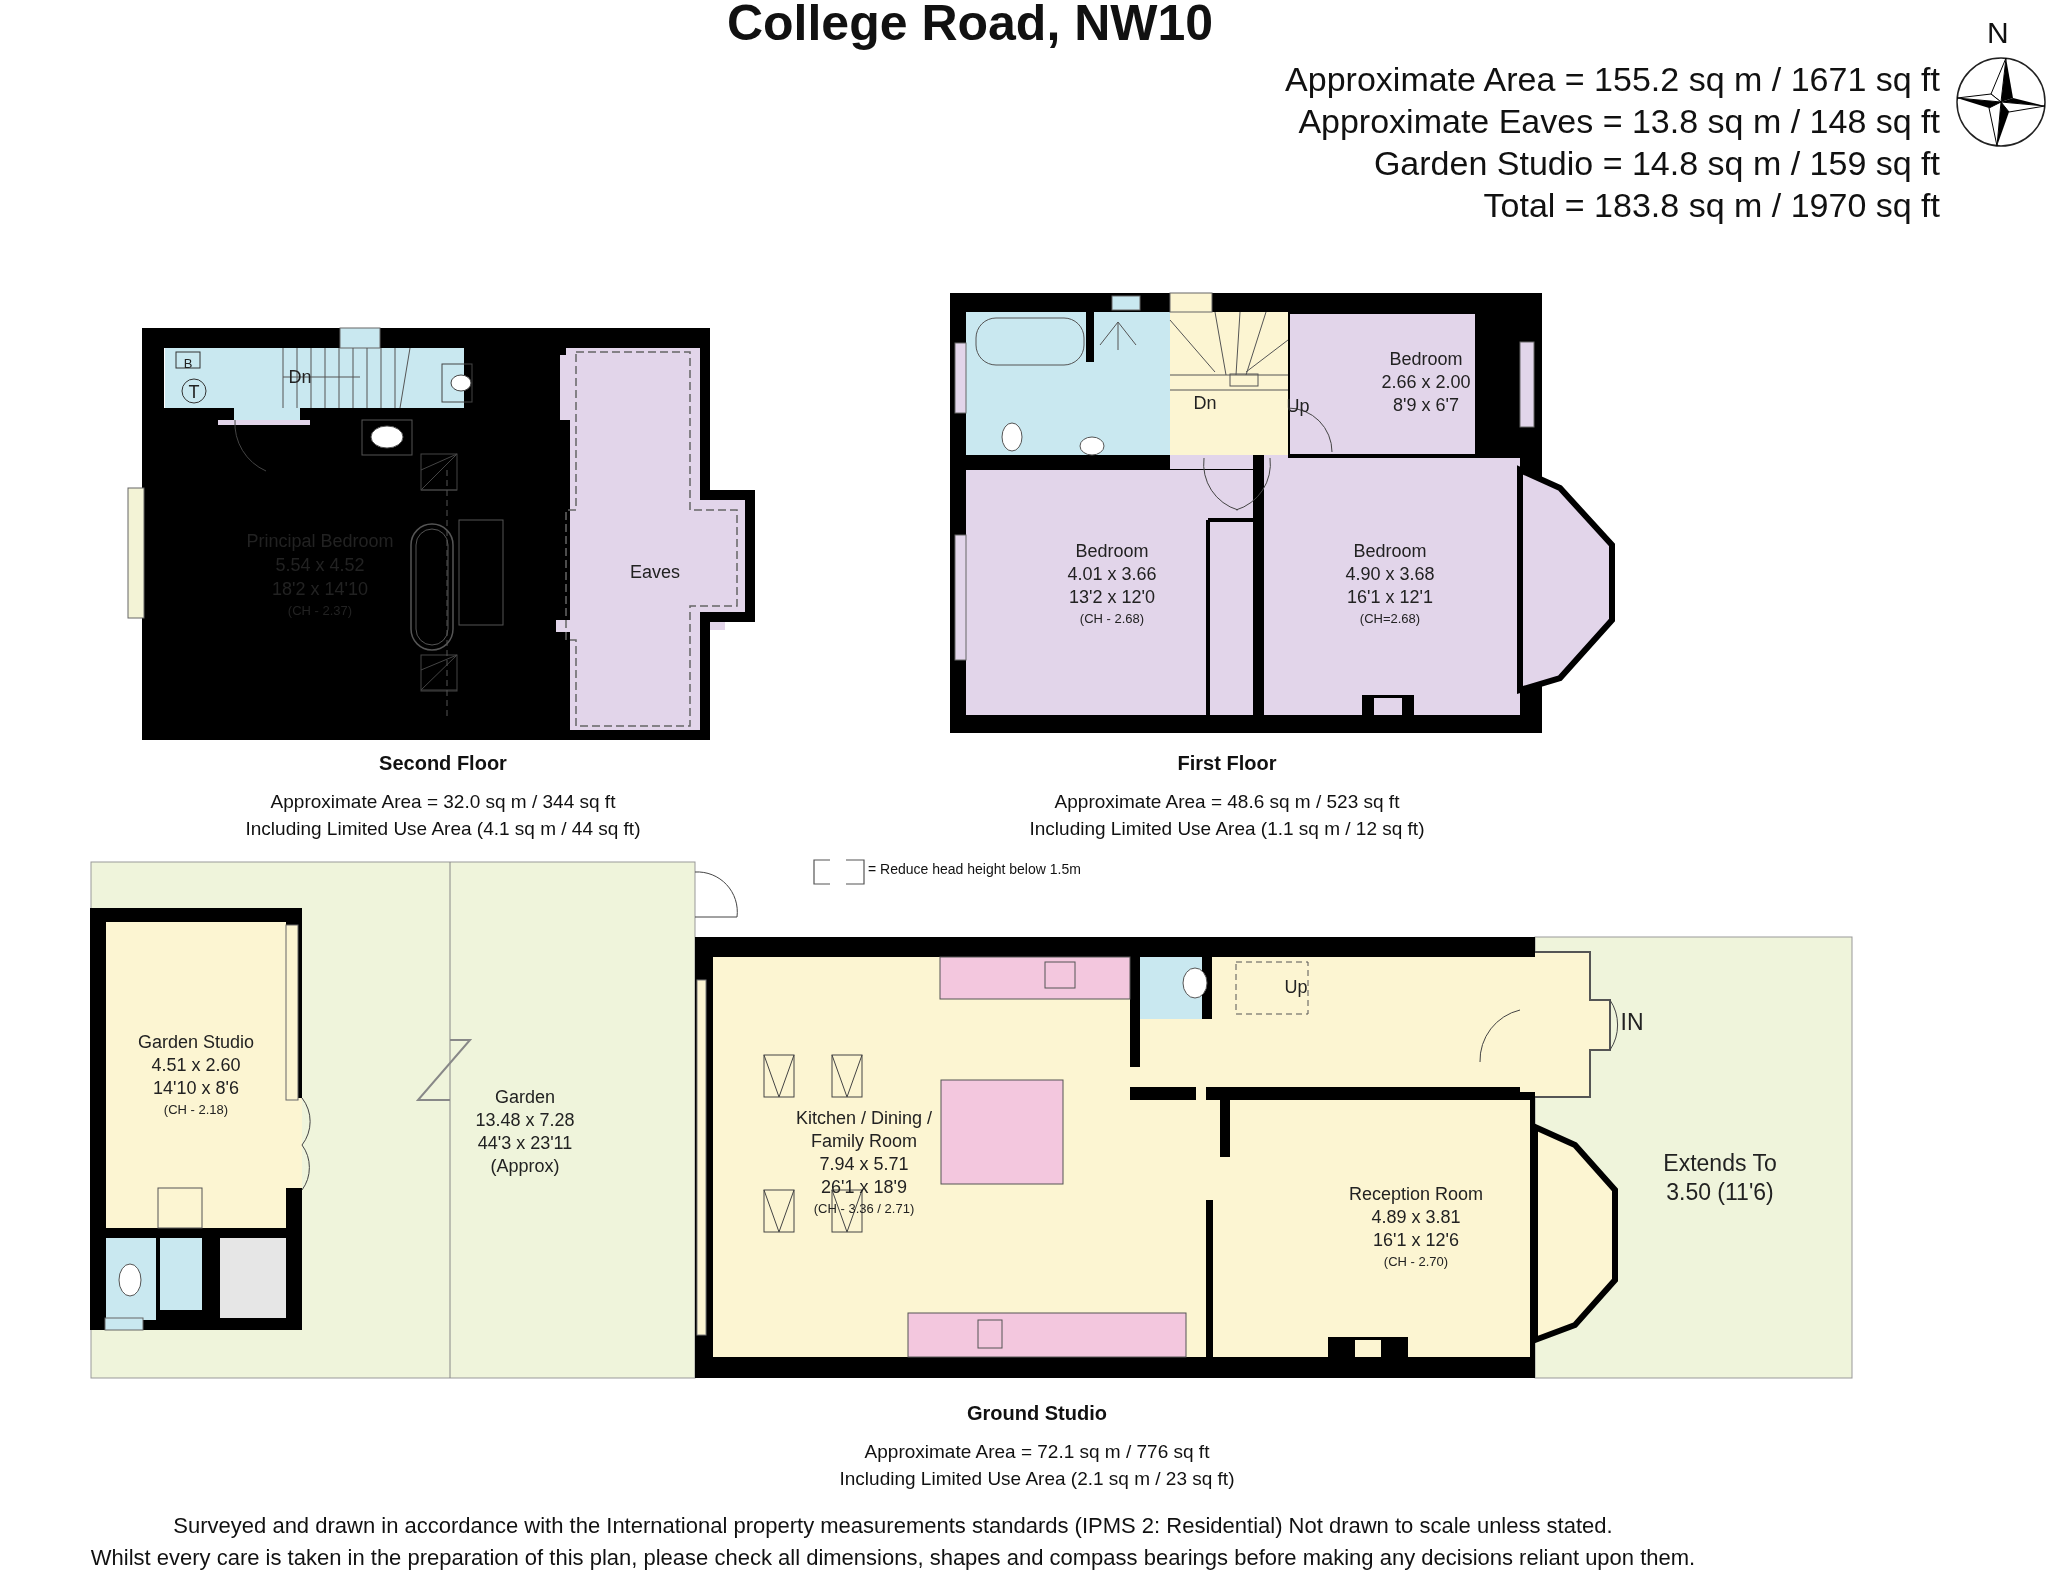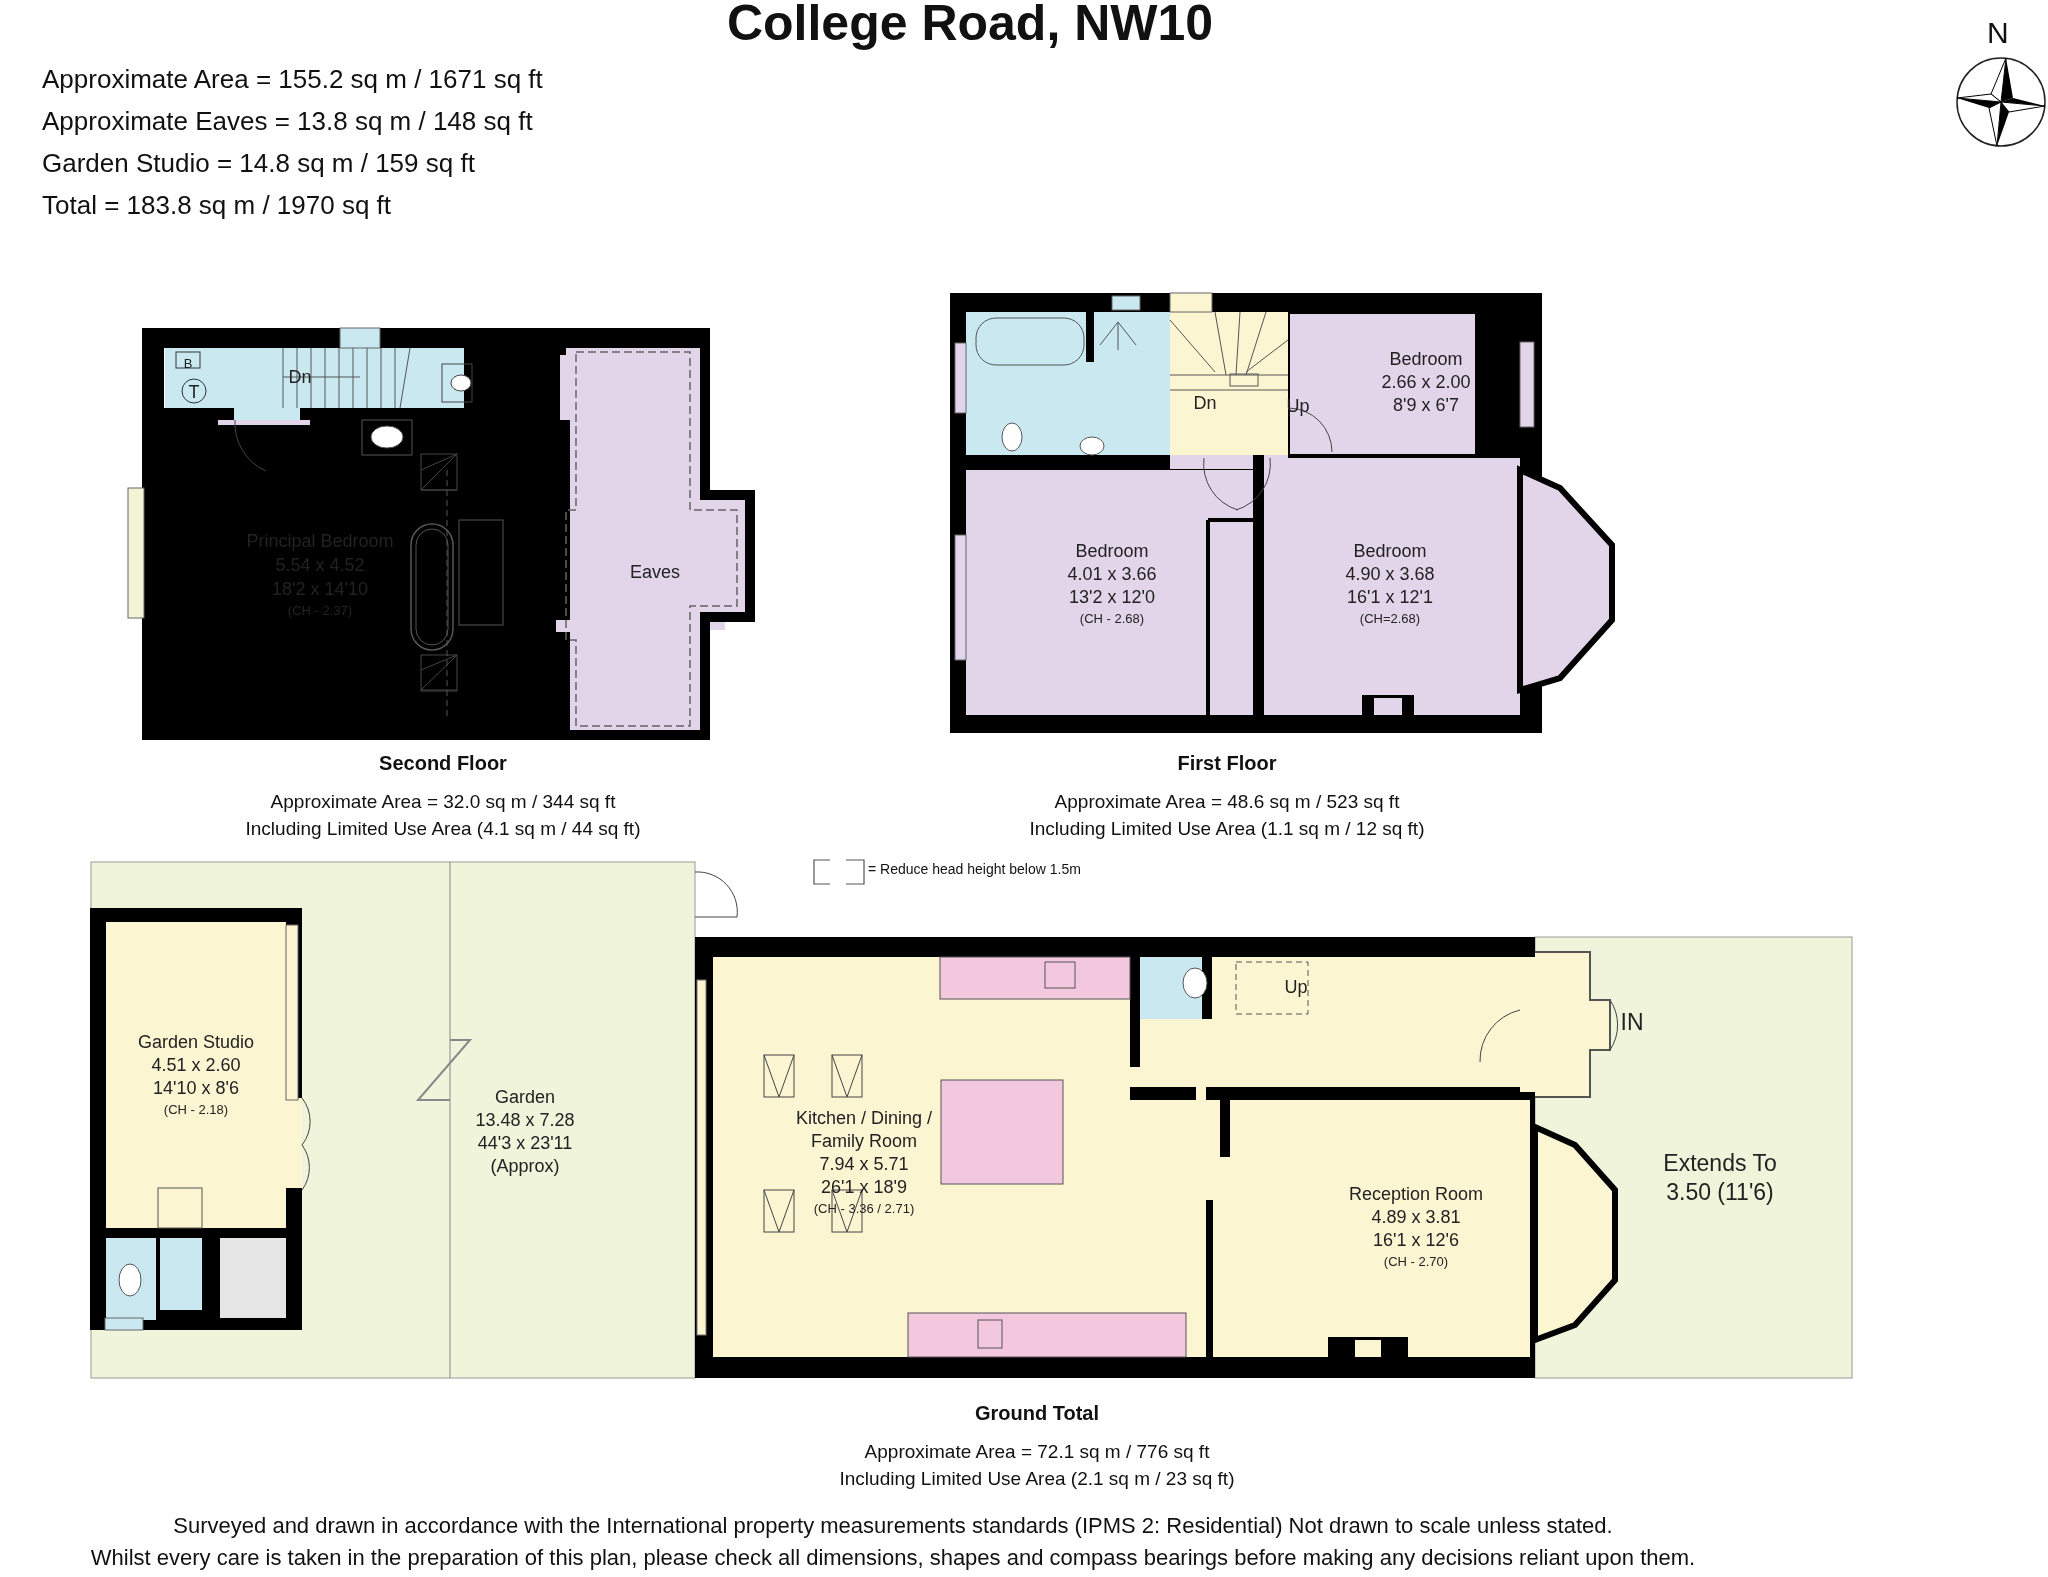--- a/index.html
+++ b/index.html
@@ -1,19 +1,19 @@
 <!DOCTYPE html>
 <html><head>
 <meta charset="utf-8">
 <style>
   html,body{margin:0;padding:0;background:#ffffff;}
   body{width:2048px;height:1577px;position:relative;overflow:hidden;font-family:"Liberation Sans",sans-serif;color:#111;}
   .abs{position:absolute;}
   .title{left:0;width:1940px;top:-6px;text-align:center;font-weight:bold;font-size:50px;letter-spacing:0px;}
-  .sub{left:0;width:1940px;text-align:left;font-size:26px;line-height:42px;padding-left:42px;}
+  .sub{left:0;width:1940px;text-align:right;font-size:34px;line-height:42px;}
   .floor-title{font-weight:bold;font-size:20px;text-align:center;}
   .floor-sub{font-size:19px;text-align:center;line-height:27px;}
   .disclaimer{left:0;width:1786px;text-align:center;font-size:22px;line-height:32px;}
   svg text{font-family:"Liberation Sans",sans-serif;fill:#222;}
   .lbl{font-size:18px;text-anchor:middle;}
   .lbls{font-size:13px;text-anchor:middle;}
   .lblb{font-size:23px;text-anchor:middle;}
 </style>
 </head>
 <body>
@@ -297,18 +297,18 @@
 <div class="abs" style="left:868px;top:861px;font-size:14px;">= Reduce head height below 1.5m</div>
 
 <div class="abs floor-title" style="left:243px;width:400px;top:752px;">Second Floor</div>
 <div class="abs floor-sub" style="left:193px;width:500px;top:788px;">Approximate Area = 32.0 sq m / 344 sq ft</div>
 <div class="abs floor-sub" style="left:193px;width:500px;top:815px;">Including Limited Use Area (4.1 sq m / 44 sq ft)</div>
 
 <div class="abs floor-title" style="left:1027px;width:400px;top:752px;">First Floor</div>
 <div class="abs floor-sub" style="left:977px;width:500px;top:788px;">Approximate Area = 48.6 sq m / 523 sq ft</div>
 <div class="abs floor-sub" style="left:977px;width:500px;top:815px;">Including Limited Use Area (1.1 sq m / 12 sq ft)</div>
 
-<div class="abs floor-title" style="left:837px;width:400px;top:1402px;">Ground Total</div>
+<div class="abs floor-title" style="left:837px;width:400px;top:1402px;">Ground Studio</div>
 <div class="abs floor-sub" style="left:787px;width:500px;top:1438px;">Approximate Area = 72.1 sq m / 776 sq ft</div>
 <div class="abs floor-sub" style="left:787px;width:500px;top:1465px;">Including Limited Use Area (2.1 sq m / 23 sq ft)</div>
 
 <div class="abs disclaimer" style="top:1510px;">Surveyed and drawn in accordance with the International property measurements standards (IPMS 2: Residential) Not drawn to scale unless stated.</div>
 <div class="abs disclaimer" style="top:1542px;">Whilst every care is taken in the preparation of this plan, please check all dimensions, shapes and compass bearings before making any decisions reliant upon them.</div>
 
 </body></html>

